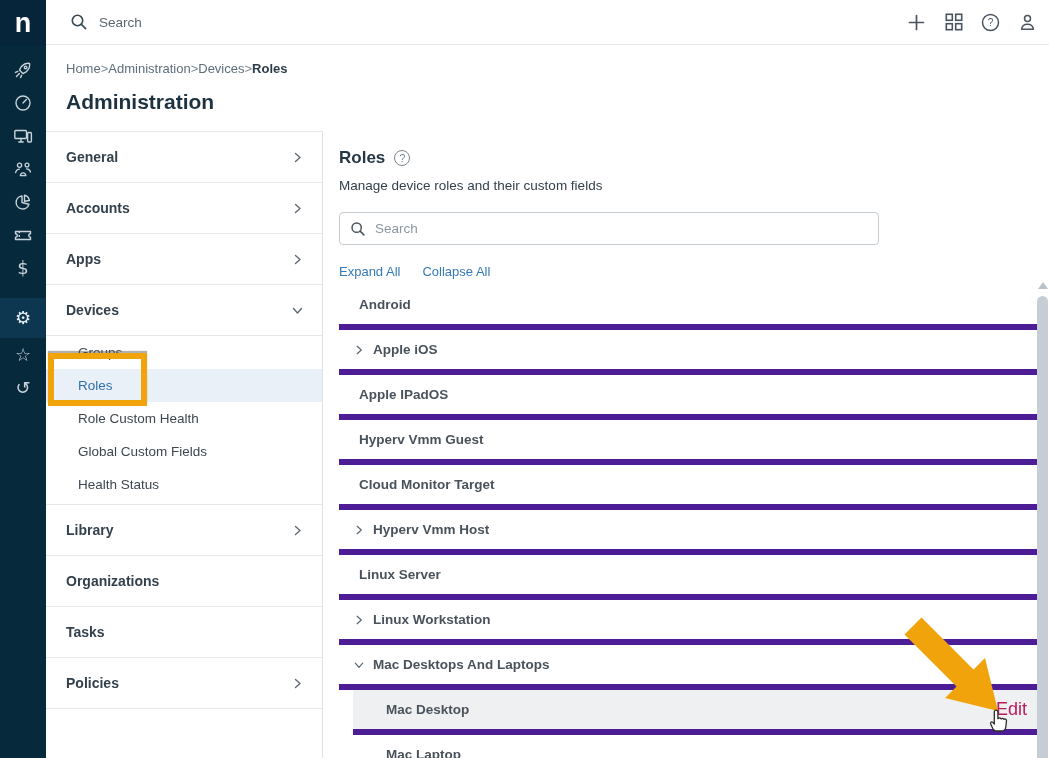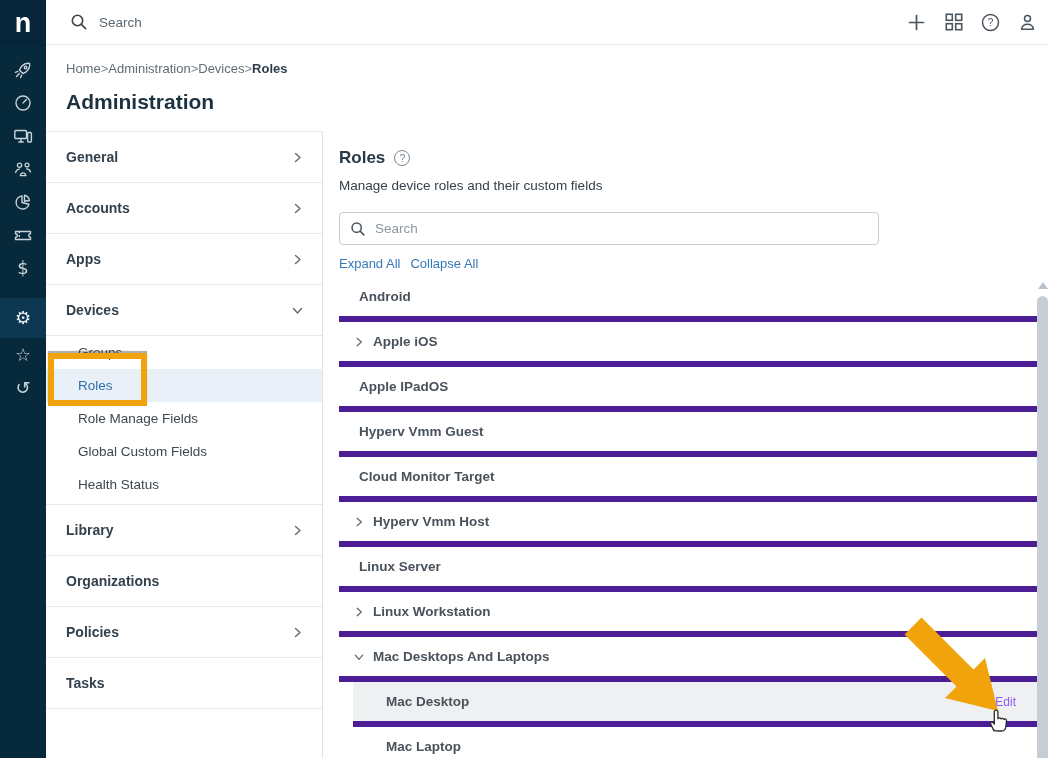--- a/index.html
+++ b/index.html
@@ -51,32 +51,32 @@
   .panel-title-row { margin-top:17px; display:flex; align-items:center; gap:9px; }
   .panel-title { font-size:17px; font-weight:bold; color:#263845; }
   .help-circle { width:16px; height:16px; border:1.3px solid #798590; border-radius:50%; color:#798590;
                  font-size:10.5px; display:flex; align-items:center; justify-content:center; cursor:pointer; }
   .panel-sub { margin-top:10px; font-size:13.5px; color:#34414c; }
   .search-box { margin-top:19px; width:540px; height:33px; border:1px solid #c5cdd3; border-radius:4px;
                 display:flex; align-items:center; padding:0 10px; gap:9px; background:#fff; }
   .search-box svg { color:#4a555e; flex:none; }
   .search-box input { border:none; outline:none; flex:1; font-size:13.5px; color:#3b4750; font-family:inherit; }
   .search-box input::placeholder { color:#8c97a0; }
-  .links-row { margin-top:11px; font-size:13px; display:flex; gap:10px; }
+  .links-row { margin-top:19px; font-size:13px; display:flex; gap:22px; }
   .links-row a { color:#3579b8; text-decoration:none; cursor:pointer; }
 
   .roles-list { margin-top:6px; width:698px; }
   .role-row { height:45px; border-bottom:6px solid #4c1d95; display:flex; align-items:center;
               padding-left:20px; font-size:13.5px; font-weight:600; color:#49525b; position:relative; cursor:pointer; }
   .role-row .row-chev { position:absolute; left:14px; top:50%; transform:translateY(-50%);
                         color:#5f6a73; display:flex; cursor:pointer; }
   .role-row.has-chev { padding-left:34px; }
   .role-row.child { padding-left:47px; }
   .role-row.child.highlight { background:#eef0f2; margin-left:14px; padding-left:33px; }
-  .edit-link { margin-left:auto; padding-right:21px; color:#8b5cf6; font-weight:400; font-size:12px;
+  .edit-link { margin-left:auto; padding-right:10px; color:#be185d; font-weight:400; font-size:18px;
                text-decoration:none; cursor:pointer; }
 
   
   .scrollbar { position:absolute; right:1px; top:282px; width:11px; height:476px; z-index:4; }
   .sb-arrow { width:0; height:0; margin:0 auto; border-left:5px solid transparent;
               border-right:5px solid transparent; border-bottom:7px solid #b9c2ca; cursor:pointer; }
   .sb-thumb { position:absolute; top:14px; bottom:0; left:0; width:11px;
               border-radius:6px 6px 0 0; background:#c6cdd4; cursor:pointer; }
 
   
@@ -220,45 +220,45 @@
         <span>Devices</span>
         <span class="chev">
           <svg width="13" height="13" viewBox="0 0 13 13" fill="none" stroke="currentColor" stroke-width="1.4" stroke-linecap="round" stroke-linejoin="round">
               <path d="M2.5 4.5l4 4.5 4-4.5"></path>
             </svg>
         </span>
       </div>
       <div class="nav-sub">
         <div class="nav-subrow">Groups</div>
         <div class="nav-subrow selected">Roles</div>
-        <div class="nav-subrow">Role Manage Fields</div>
+        <div class="nav-subrow">Role Custom Health</div>
         <div class="nav-subrow">Global Custom Fields</div>
         <div class="nav-subrow">Health Status</div>
       </div>
       <div class="nav-row">
         <span>Library</span>
         <span class="chev">
           <svg width="13" height="13" viewBox="0 0 13 13" fill="none" stroke="currentColor" stroke-width="1.4" stroke-linecap="round" stroke-linejoin="round">
               <path d="M4.5 2.5l4.5 4-4.5 4"></path>
             </svg>
         </span>
       </div>
       <div class="nav-row">
         <span>Organizations</span>
       </div>
       <div class="nav-row">
+        <span>Tasks</span>
+      </div>
+      <div class="nav-row">
         <span>Policies</span>
         <span class="chev">
           <svg width="13" height="13" viewBox="0 0 13 13" fill="none" stroke="currentColor" stroke-width="1.4" stroke-linecap="round" stroke-linejoin="round">
               <path d="M4.5 2.5l4.5 4-4.5 4"></path>
             </svg>
         </span>
-      </div>
-      <div class="nav-row">
-        <span>Tasks</span>
       </div>
     </nav>
 
     <main class="panel">
       <div class="panel-title-row">
         <h2 class="panel-title">Roles</h2>
         <span class="help-circle">?</span>
       </div>
       <p class="panel-sub">Manage device roles and their custom fields</p>
 

